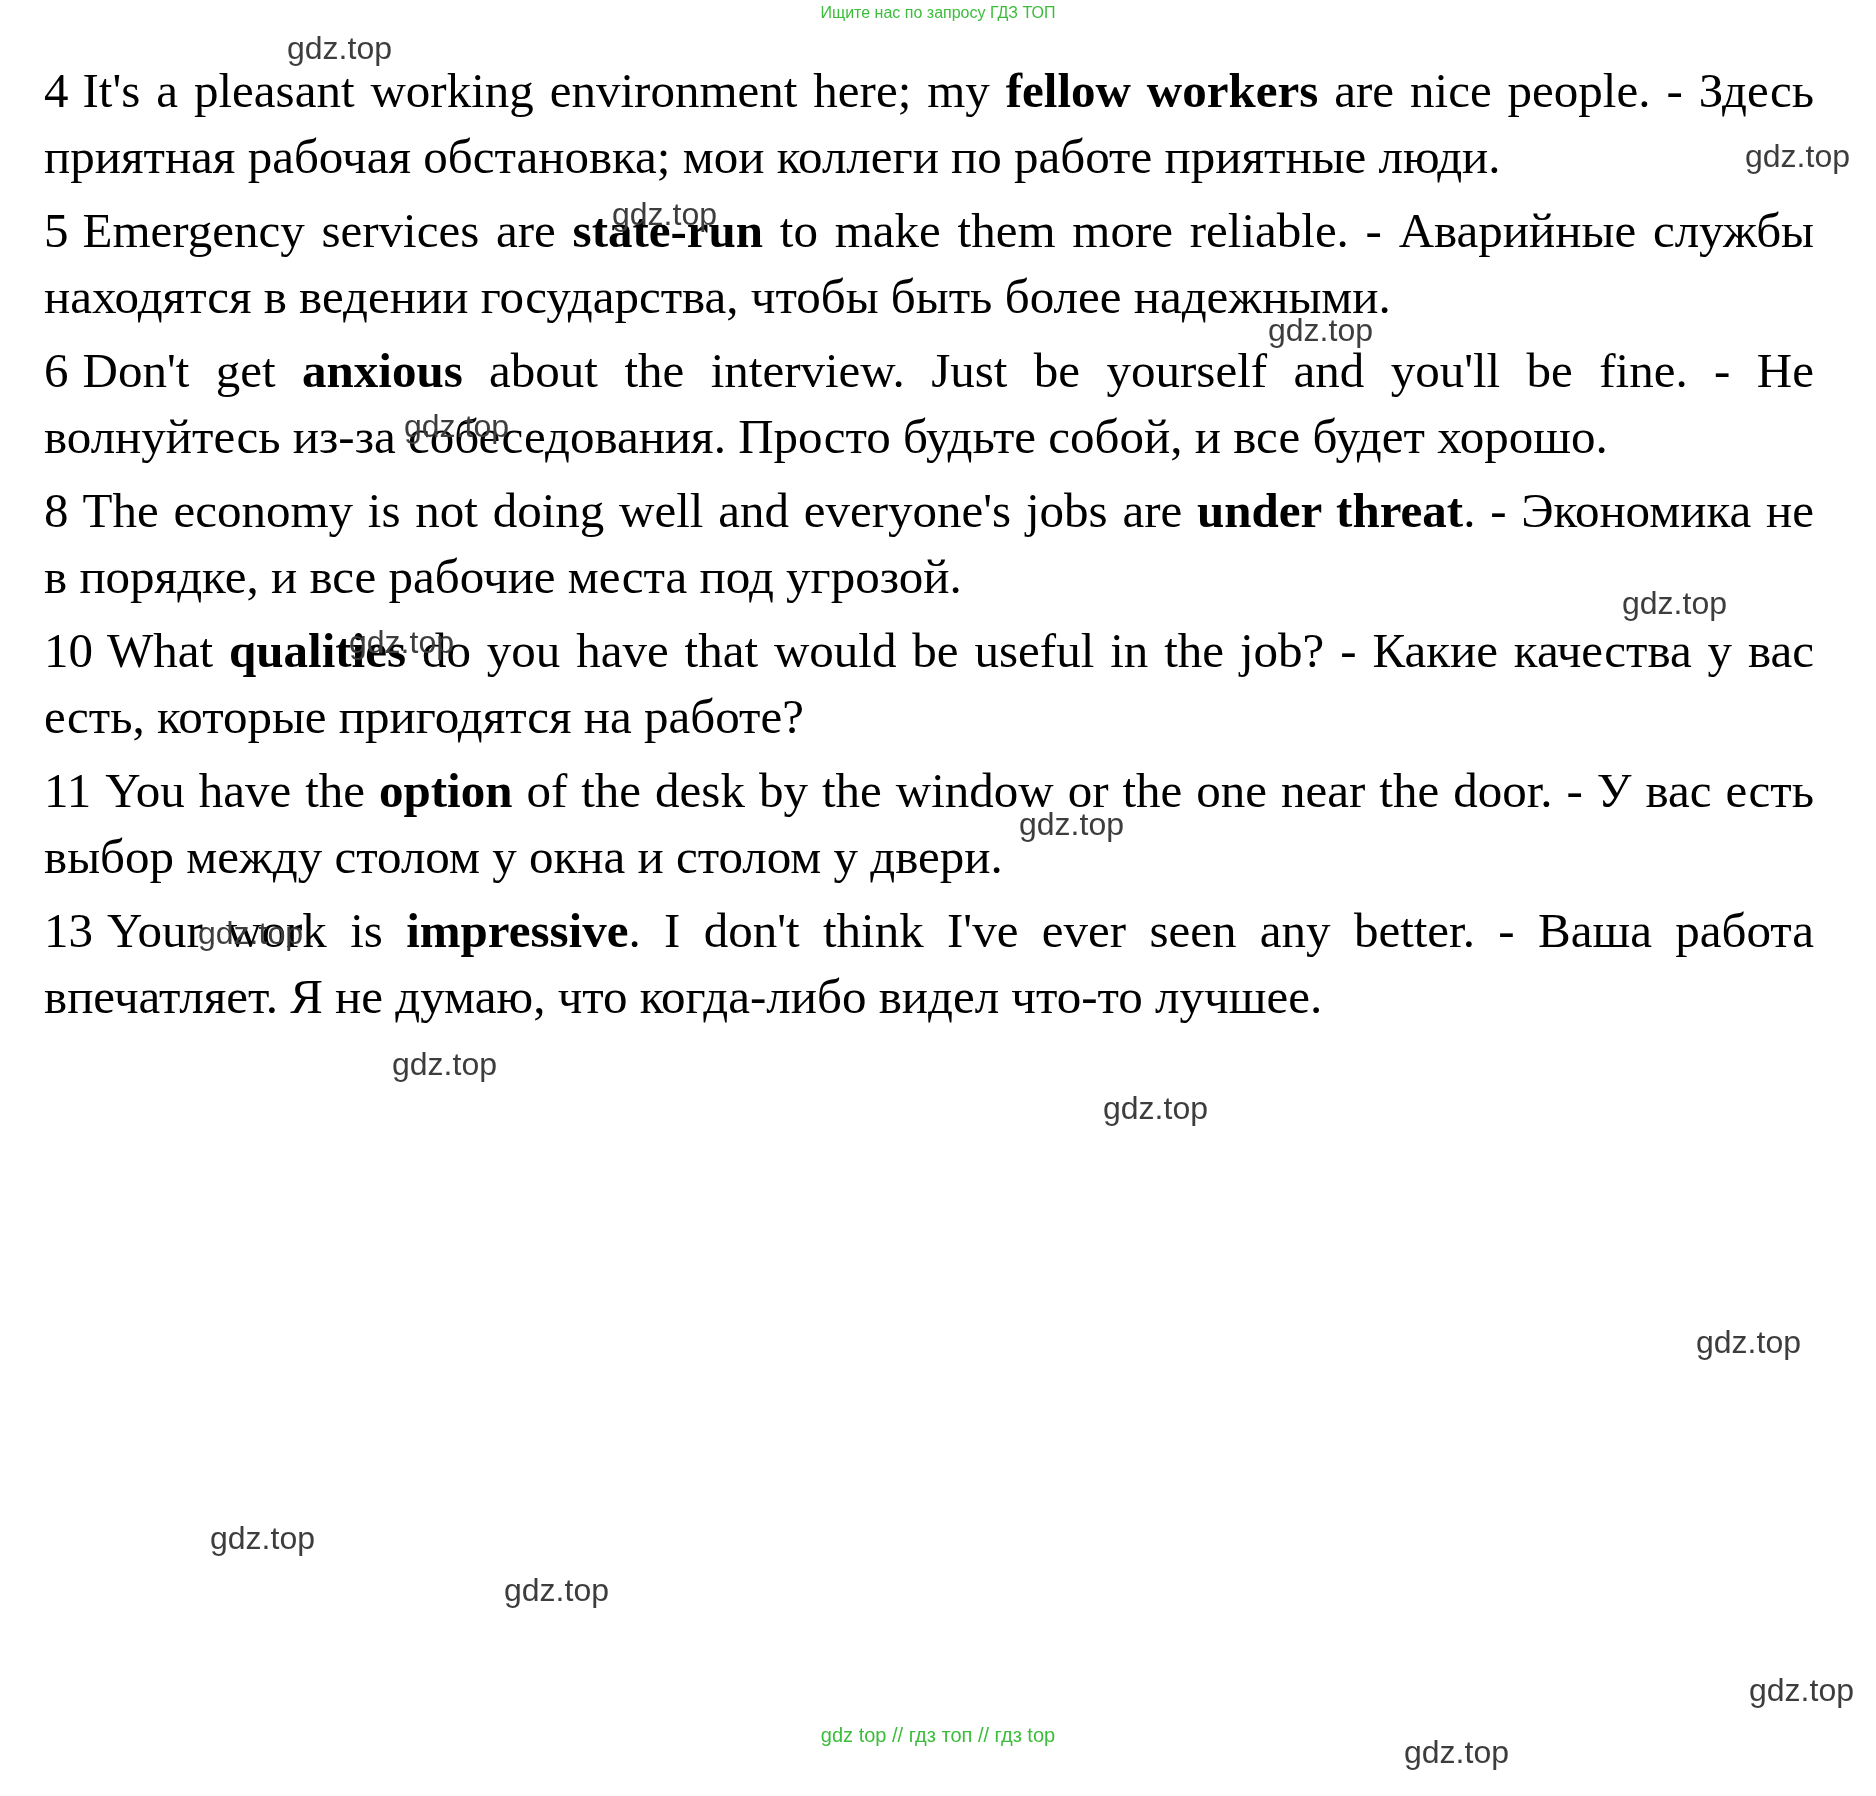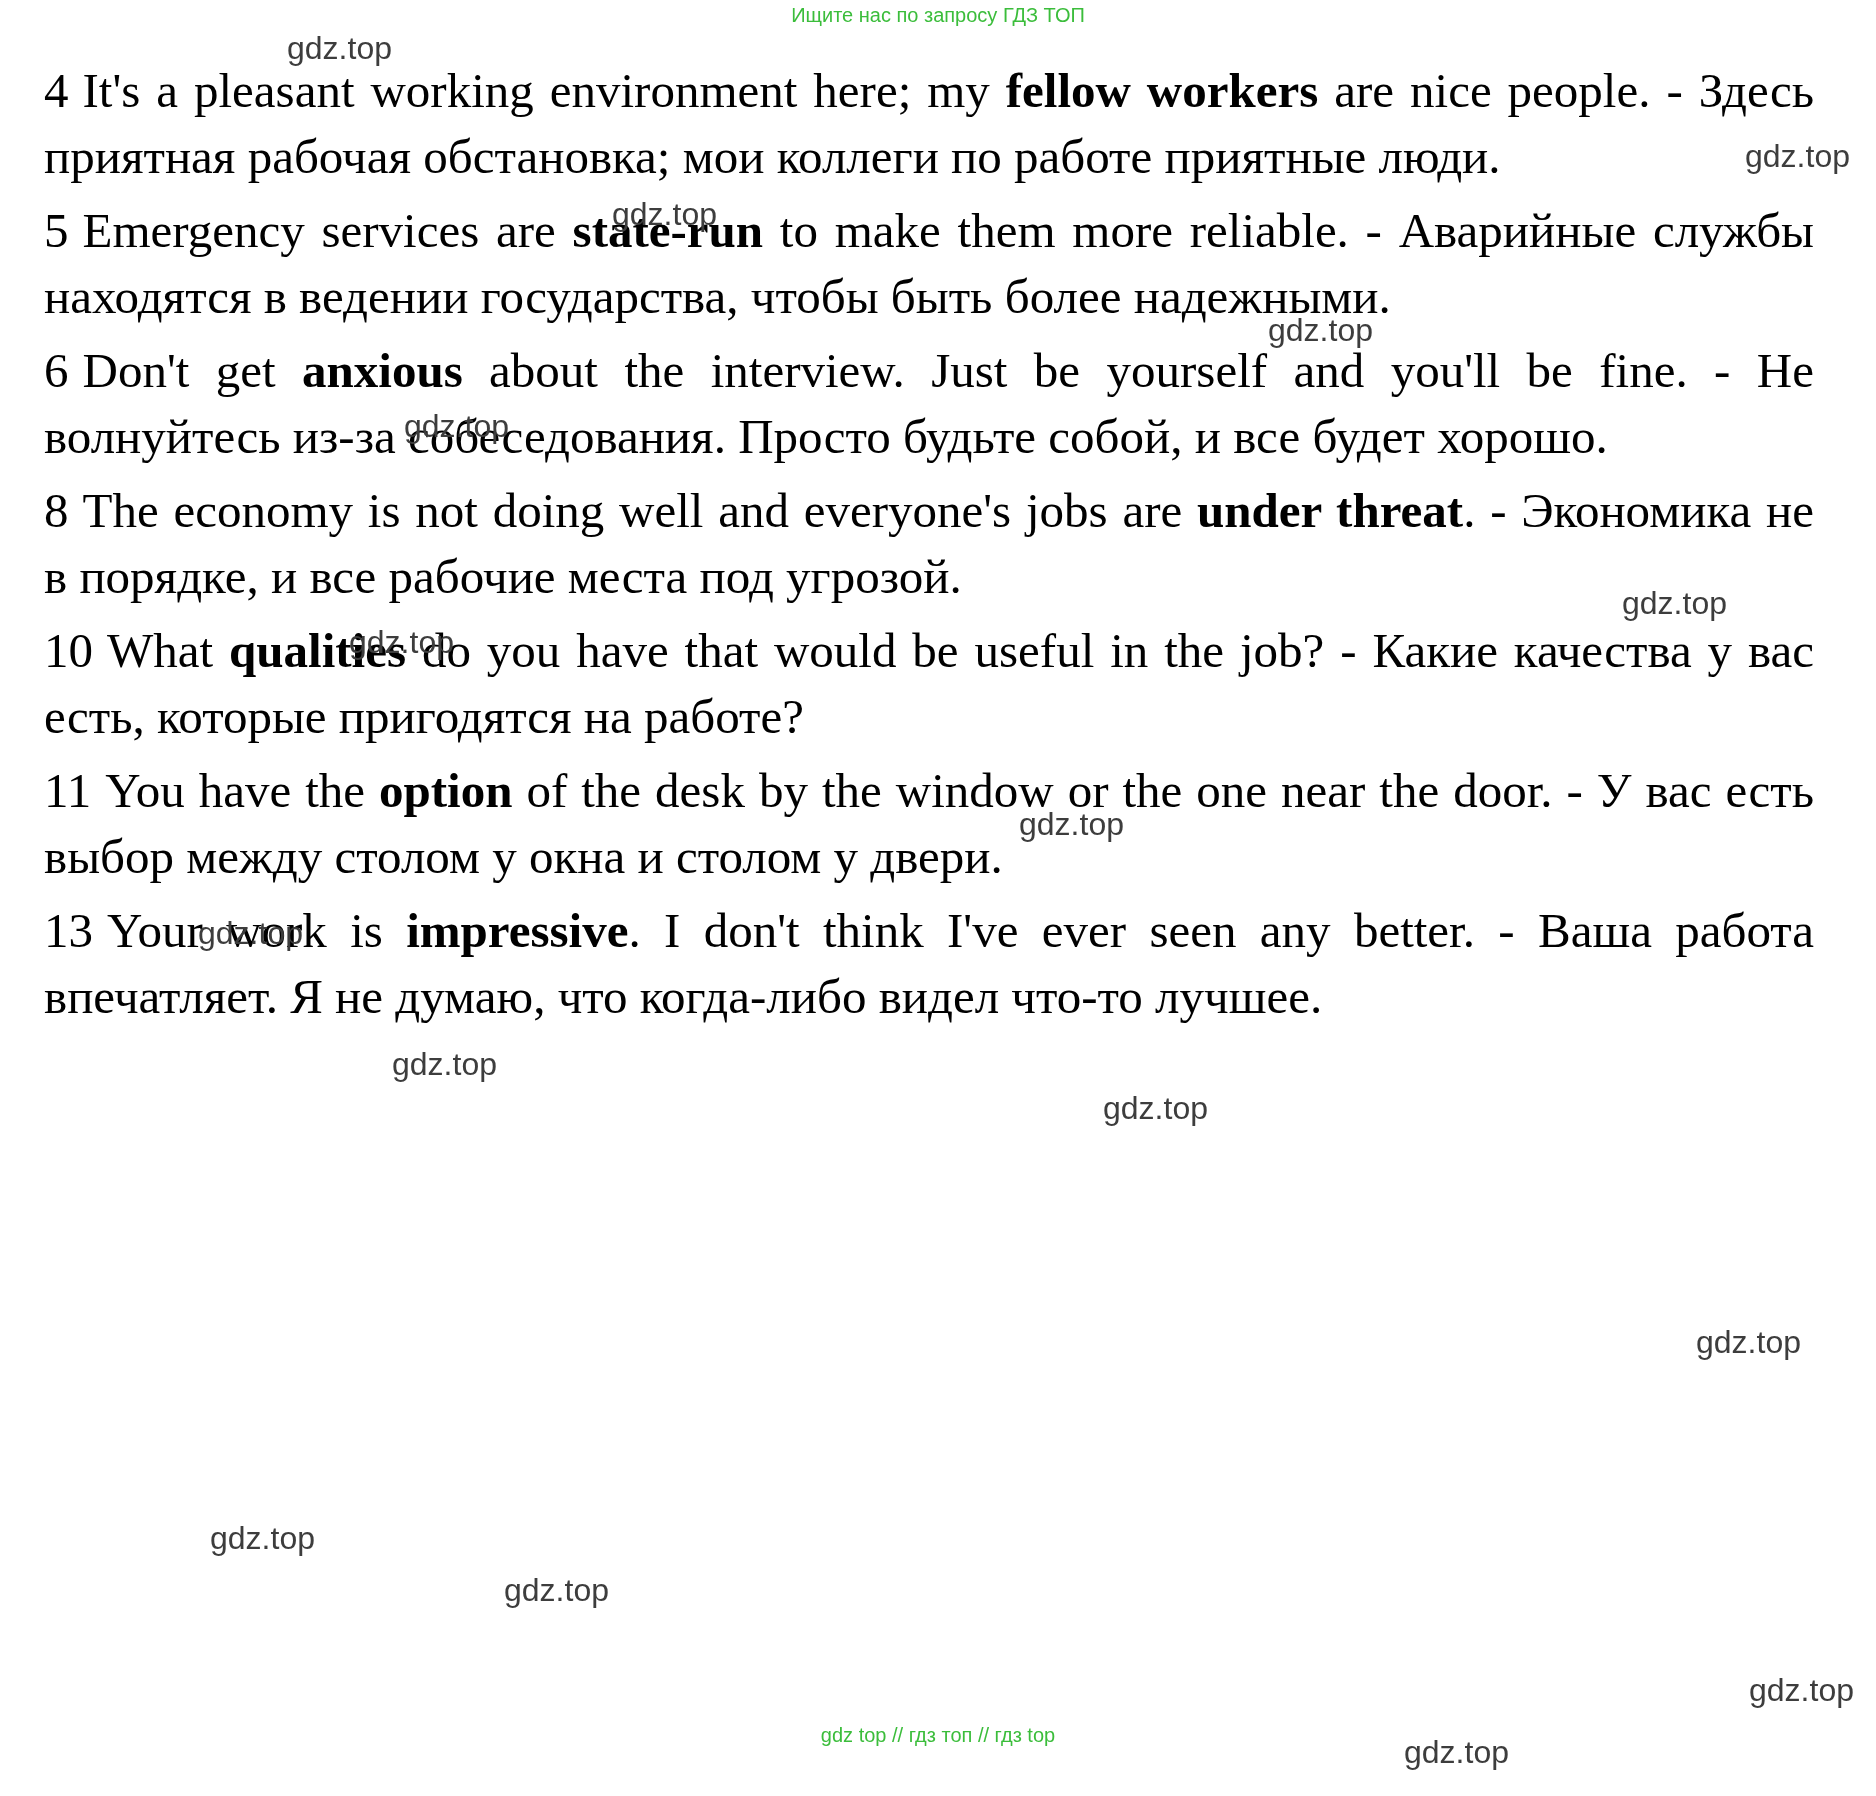--- a/index.html
+++ b/index.html
@@ -15,21 +15,21 @@
     font-family: "Liberation Serif", serif;
     color: #000000;
   }
   .promo-header {
     position: absolute;
     top: 4px;
     left: 0;
     width: 100%;
     text-align: center;
     font-family: "Liberation Sans", sans-serif;
-    font-size: 20px;
+    font-size: 16px;
   }
   .content {
     position: absolute;
     top: 50px;
     left: 36px;
     width: 1786px;
   }
   .item {
     margin: 8px;
     padding: 0;

